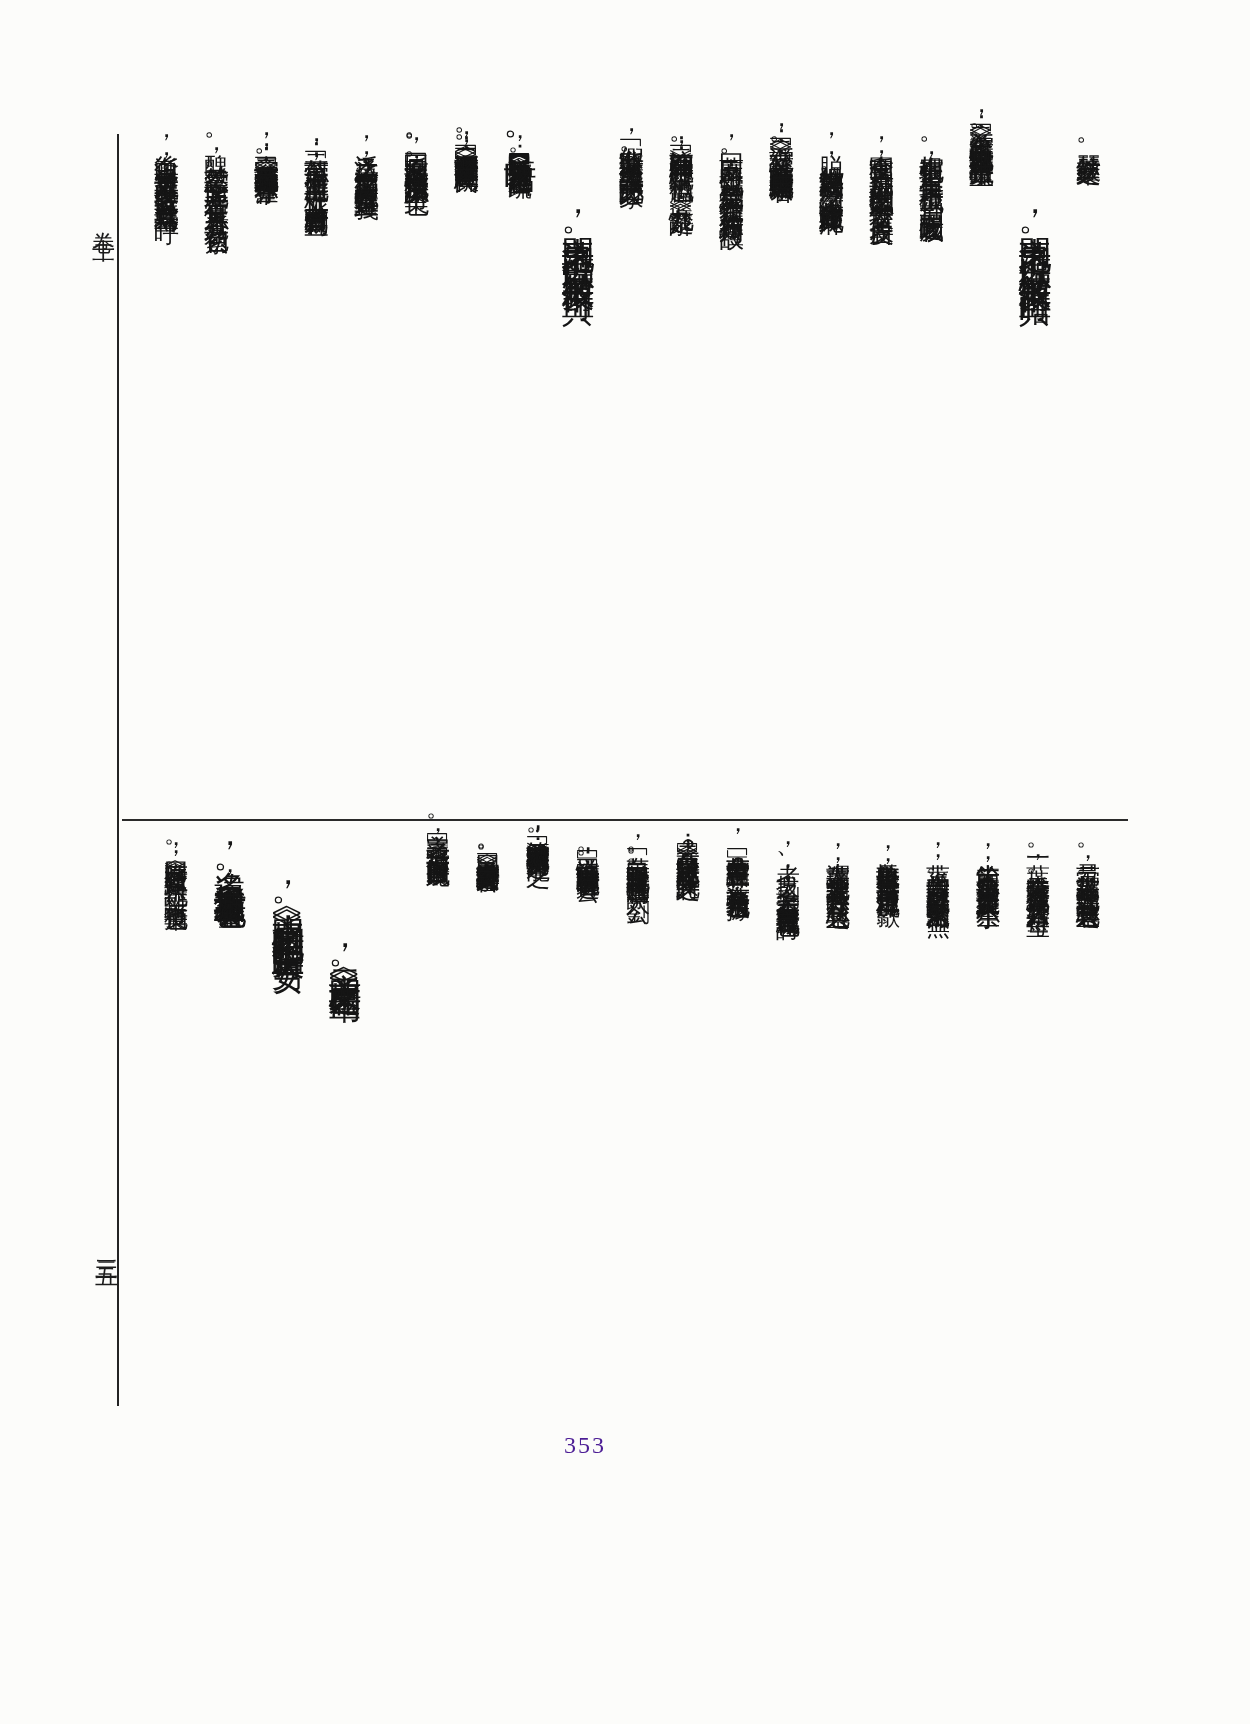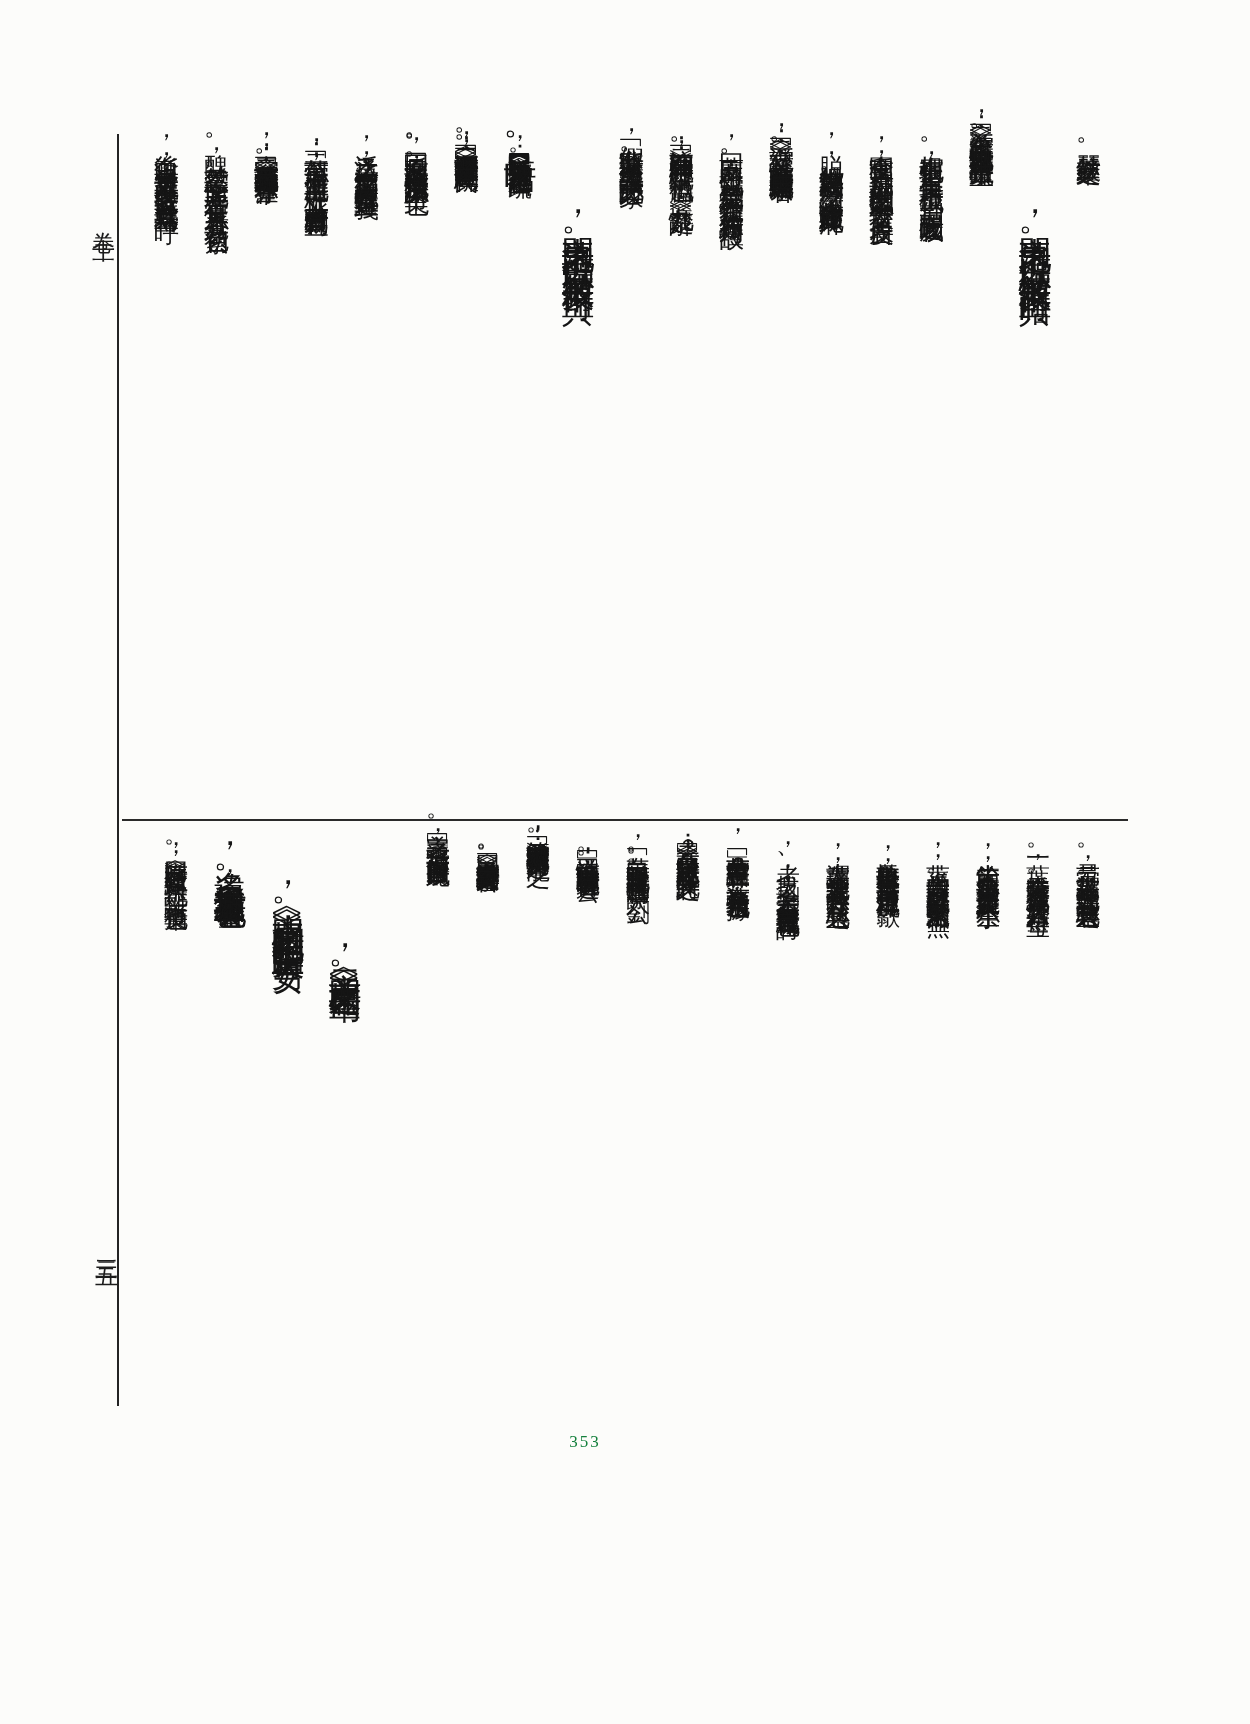--- a/index.html
+++ b/index.html
@@ -20,21 +20,21 @@
   .volume{
     position:absolute;left:88px;top:214px;
     writing-mode:vertical-rl;font-size:23px;letter-spacing:7px;color:#1c1c1c;
   }
   .folio{
     position:absolute;left:91px;top:1242px;
     writing-mode:vertical-rl;font-size:23px;letter-spacing:3px;color:#1c1c1c;
   }
   .pagenum{
     position:absolute;left:540px;top:1432px;width:90px;
-    text-align:center;font-size:17px;color:#15803d;letter-spacing:2px;
+    text-align:center;font-size:24px;color:#4c1d95;letter-spacing:2px;
   }
   
   .blk{
     position:absolute;right:137px;
     writing-mode:vertical-rl;
     color:#151515;
   }
   .blk-top{top:135px;height:676px;}
   .blk-bot{top:845px;height:556px;}
   .col{margin:0;padding:0;}

